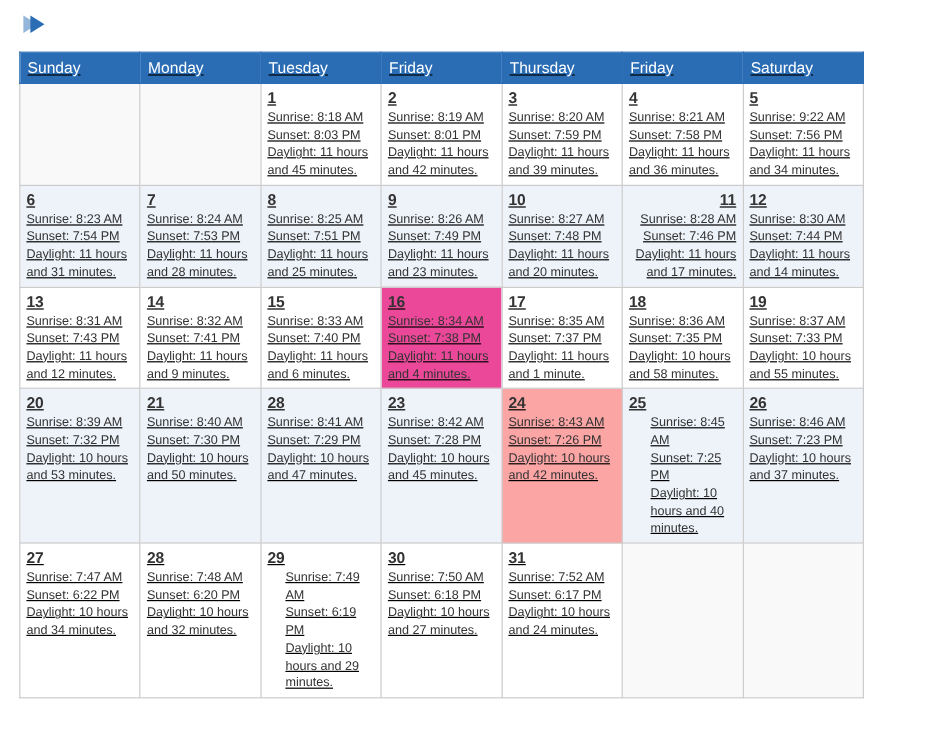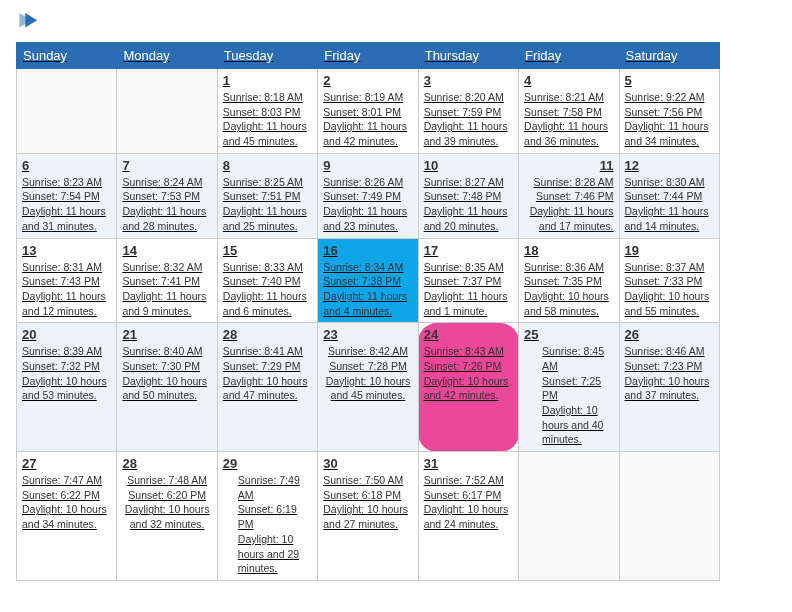--- a/index.html
+++ b/index.html
@@ -150,21 +150,21 @@
             <div class="day-info" style="white-space: pre-line;">Sunrise: 8:32 AM
 Sunset: 7:41 PM
 Daylight: 11 hours and 9 minutes.</div>
           </td>
           <td style="background: rgb(255, 255, 255);">
             <span class="day-num">15</span>
             <div class="day-info" style="white-space: pre-line;">Sunrise: 8:33 AM
 Sunset: 7:40 PM
 Daylight: 11 hours and 6 minutes.</div>
           </td>
-          <td style="background: #0ea5e9;">
+          <td style="background: #ec4899;">
             <span class="day-num">16</span>
             <div class="day-info" style="white-space: pre-line;">Sunrise: 8:34 AM
 Sunset: 7:38 PM
 Daylight: 11 hours and 4 minutes.</div>
           </td>
           <td style="background: rgb(255, 255, 255);">
             <span class="day-num">17</span>
             <div class="day-info" style="white-space: pre-line;">Sunrise: 8:35 AM
 Sunset: 7:37 PM
 Daylight: 11 hours and 1 minute.</div>
@@ -196,25 +196,25 @@
 Daylight: 10 hours and 50 minutes.</div>
           </td>
           <td style="background: rgb(238, 243, 250);">
             <span class="day-num">28</span>
             <div class="day-info" style="white-space: pre-line;">Sunrise: 8:41 AM
 Sunset: 7:29 PM
 Daylight: 10 hours and 47 minutes.</div>
           </td>
           <td style="background: rgb(238, 243, 250);">
             <span class="day-num">23</span>
-            <div class="day-info" style="white-space: pre-line; text-align: center;">Sunrise: 8:42 AM
+            <div class="day-info" style="white-space: pre-line;">Sunrise: 8:42 AM
 Sunset: 7:28 PM
 Daylight: 10 hours and 45 minutes.</div>
           </td>
-          <td style="background: #ec4899; border-radius: 19px;">
+          <td style="background: #fca5a5;">
             <span class="day-num">24</span>
             <div class="day-info" style="white-space: pre-line;">Sunrise: 8:43 AM
 Sunset: 7:26 PM
 Daylight: 10 hours and 42 minutes.</div>
           </td>
           <td style="background: rgb(238, 243, 250);">
             <span class="day-num">25</span>
             <div class="day-info" style="white-space: pre-line; margin-left: 18px;">Sunrise: 8:45 AM
 Sunset: 7:25 PM
 Daylight: 10 hours and 40 minutes.</div>
@@ -228,21 +228,21 @@
         </tr>
         <tr>
           <td style="background: rgb(255, 255, 255);">
             <span class="day-num">27</span>
             <div class="day-info" style="white-space: pre-line;">Sunrise: 7:47 AM
 Sunset: 6:22 PM
 Daylight: 10 hours and 34 minutes.</div>
           </td>
           <td style="background: rgb(255, 255, 255);">
             <span class="day-num">28</span>
-            <div class="day-info" style="white-space: pre-line; text-align: center;">Sunrise: 7:48 AM
+            <div class="day-info" style="white-space: pre-line;">Sunrise: 7:48 AM
 Sunset: 6:20 PM
 Daylight: 10 hours and 32 minutes.</div>
           </td>
           <td style="background: rgb(255, 255, 255);">
             <span class="day-num">29</span>
             <div class="day-info" style="white-space: pre-line; margin-left: 15px;">Sunrise: 7:49 AM
 Sunset: 6:19 PM
 Daylight: 10 hours and 29 minutes.</div>
           </td>
           <td style="background: rgb(255, 255, 255);">

